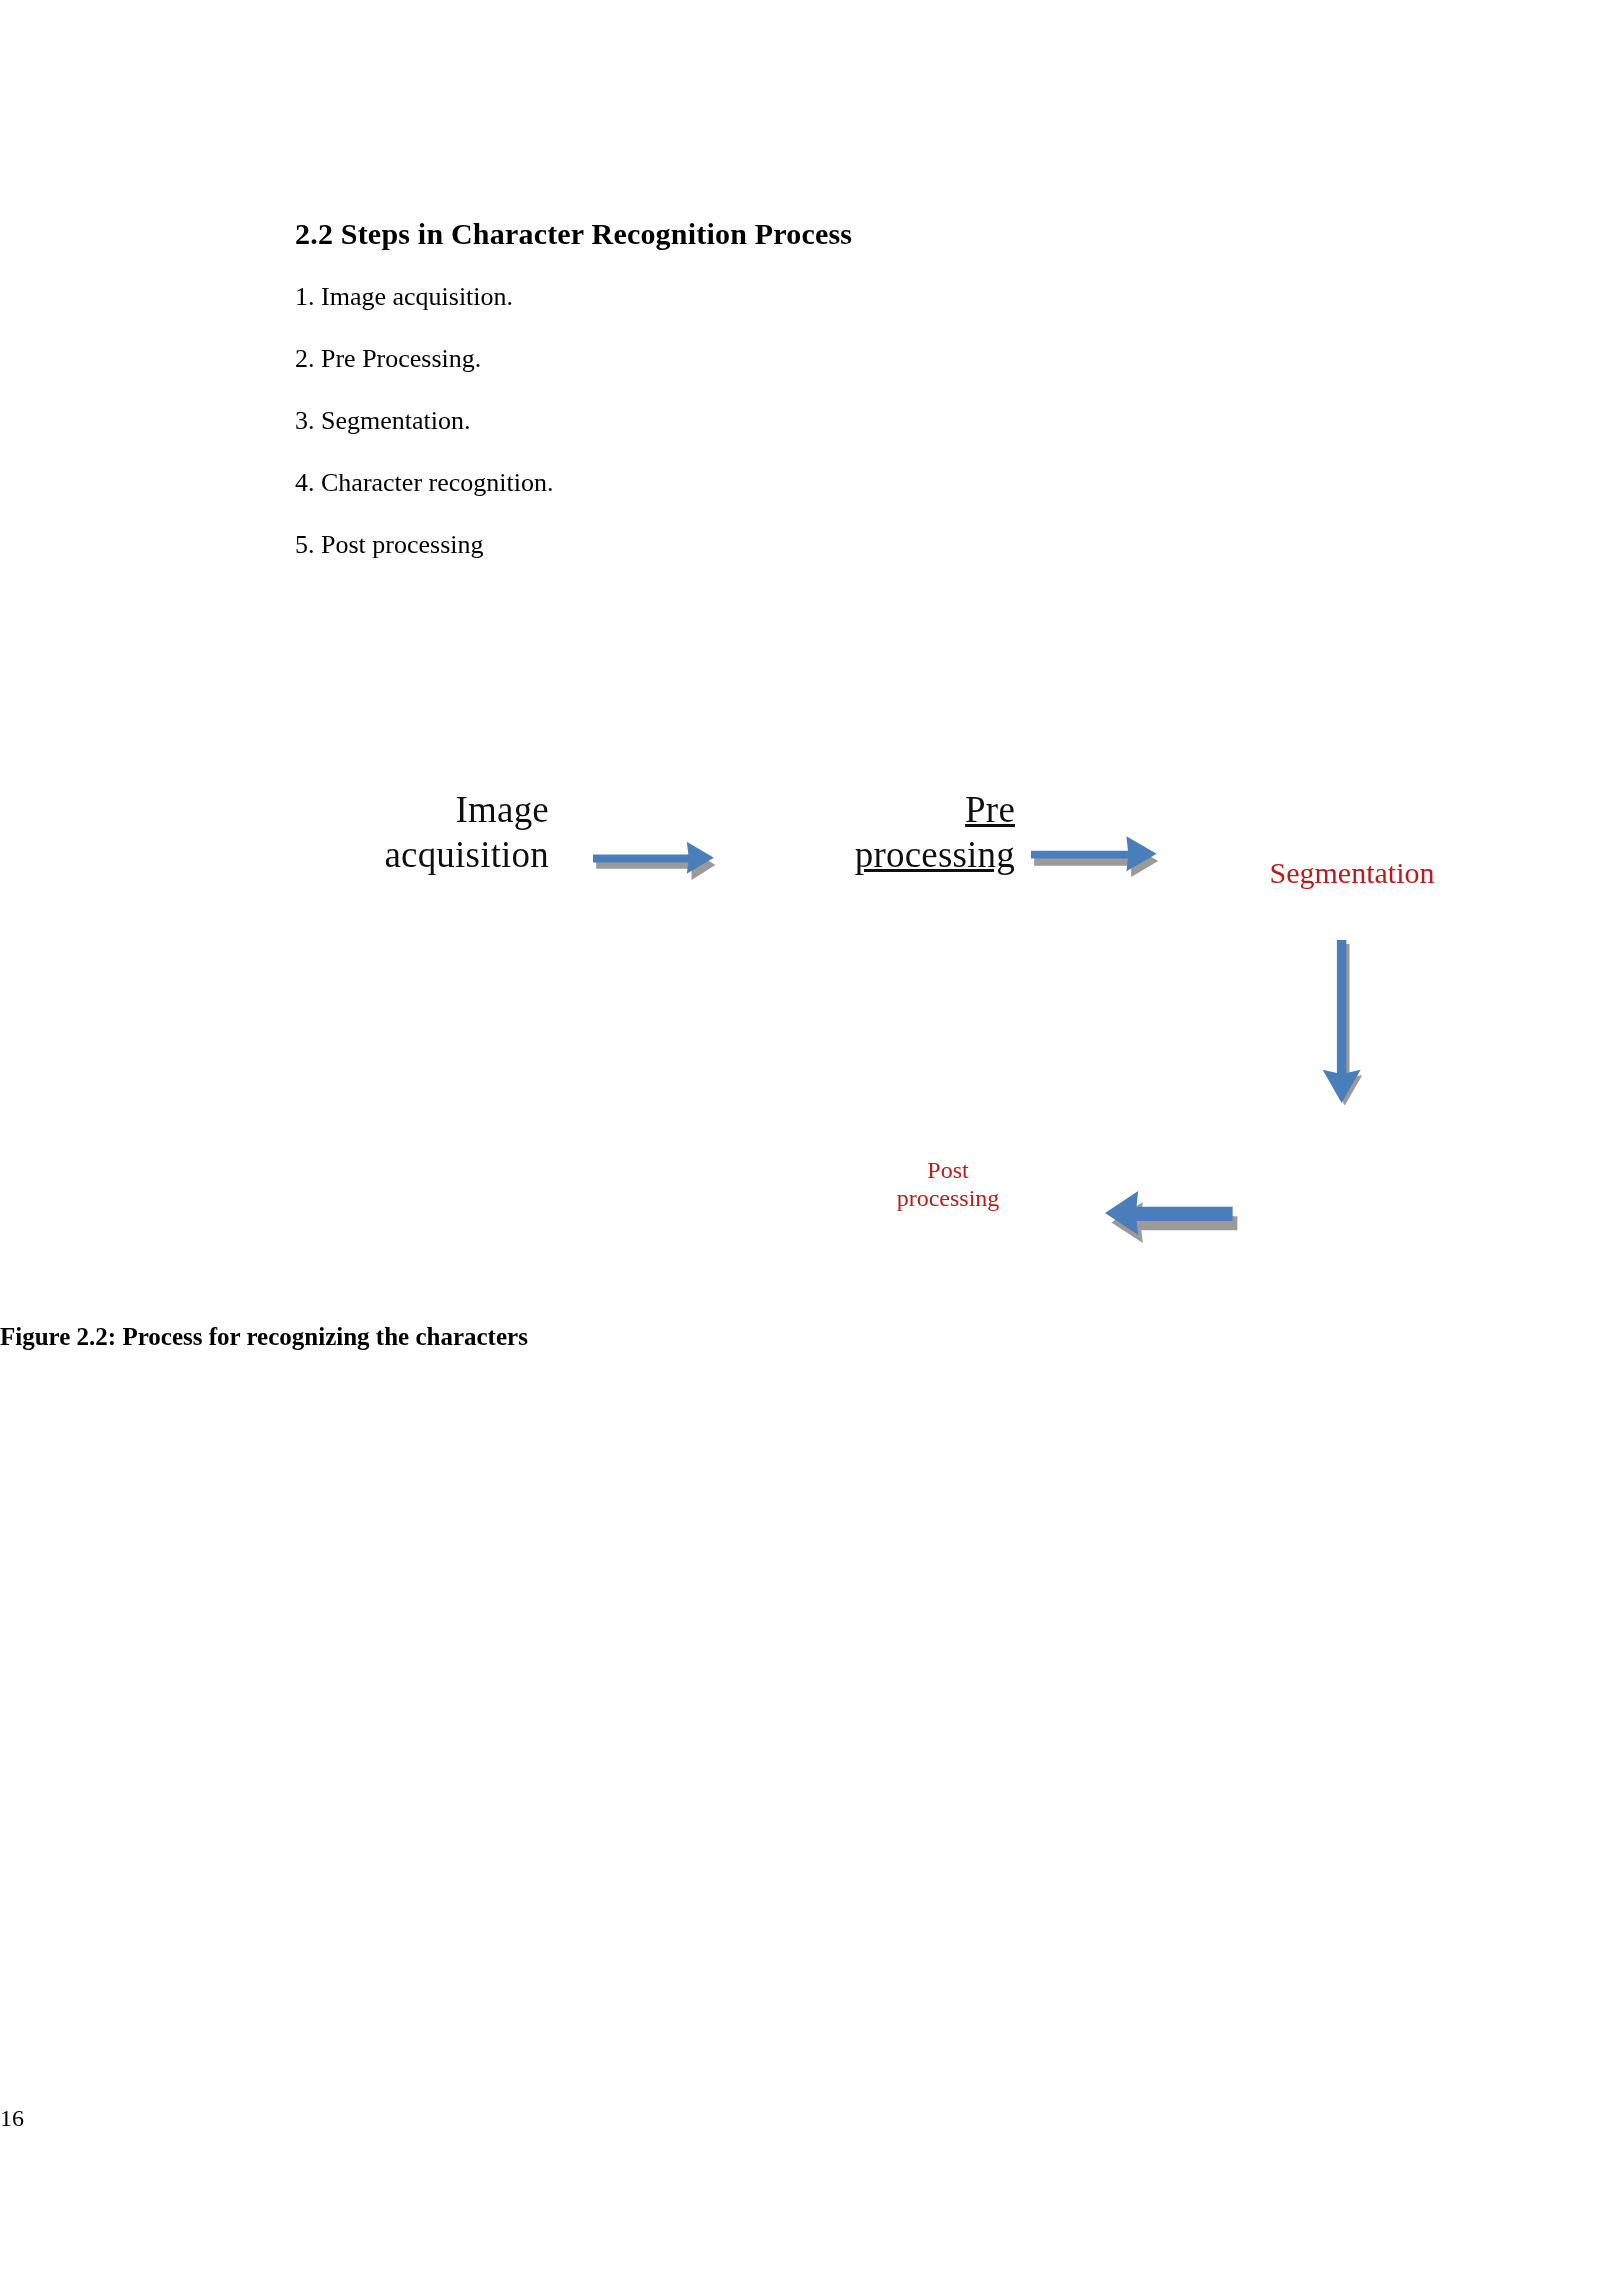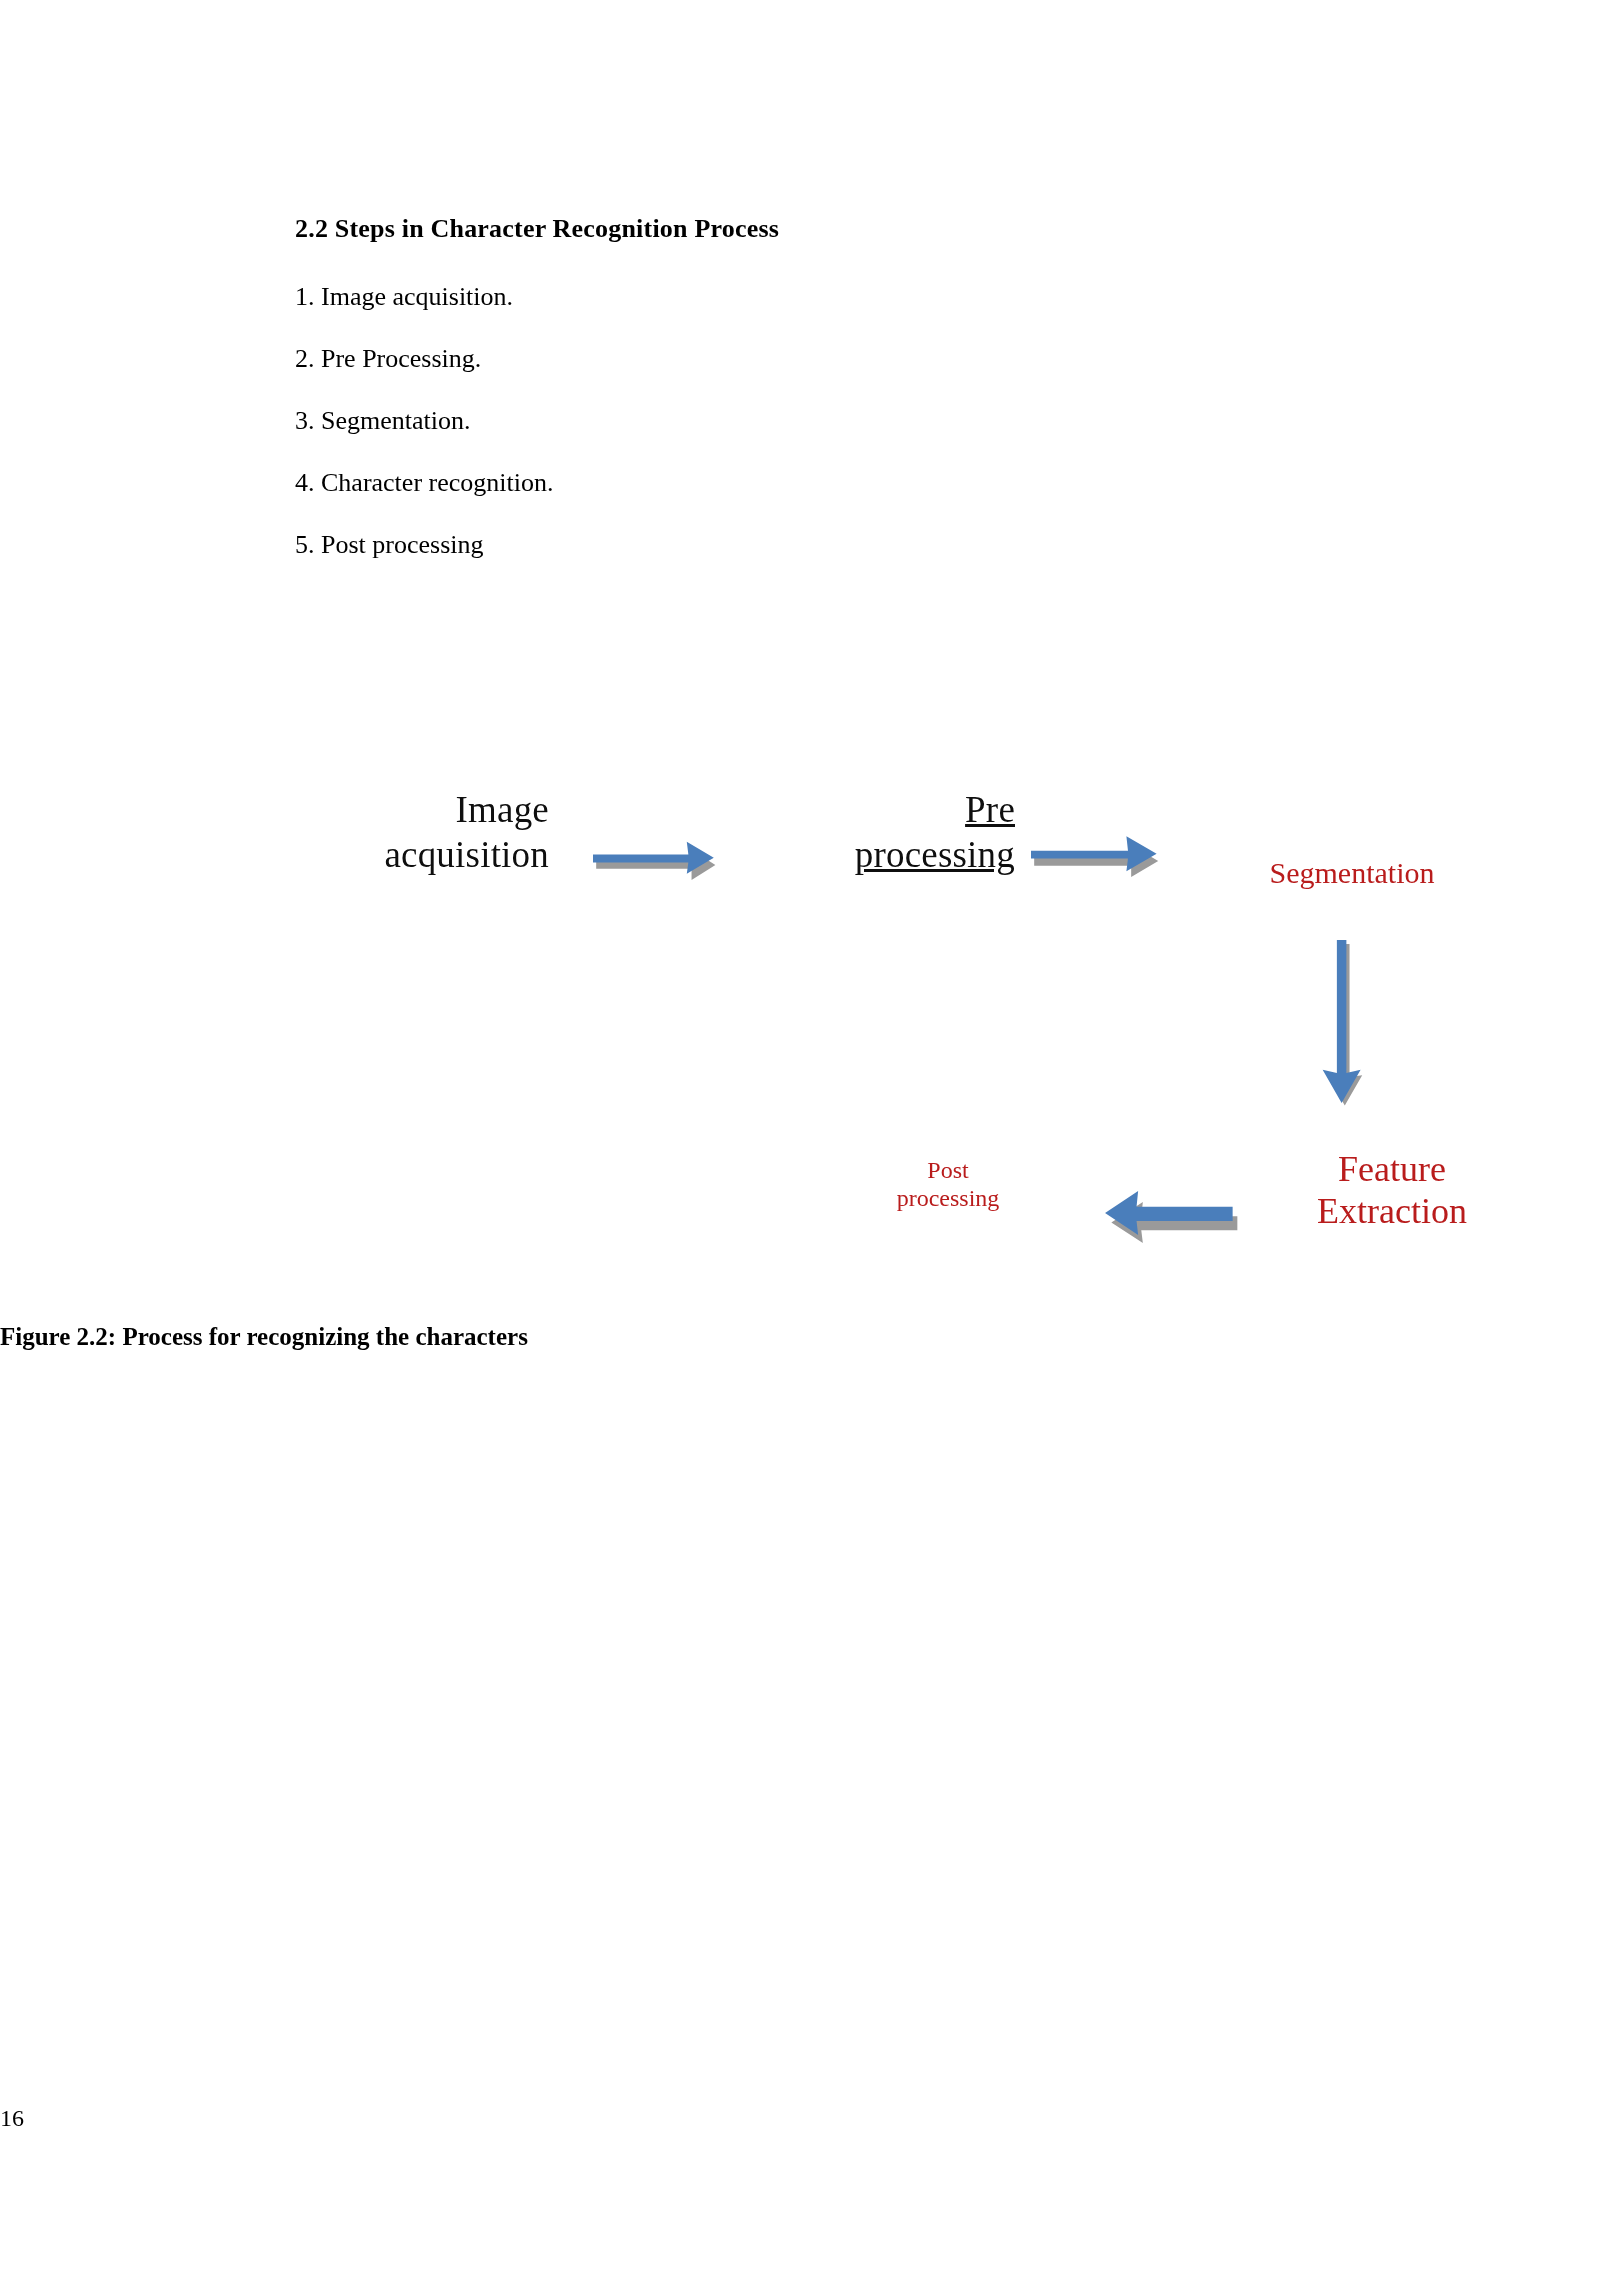--- a/index.html
+++ b/index.html
@@ -18,21 +18,21 @@
     height: 2295px;
     background: #ffffff;
     overflow: hidden;
   }
 
   
   .section-heading {
     position: absolute;
     left: 295px;
     top: 192px;
-    font-size: 26px;
+    font-size: 30px;
     font-weight: bold;
     letter-spacing: 0.2px;
     white-space: nowrap;
   }
 
   
   .steps-list {
     position: absolute;
     left: 295px;
     top: 284px;
@@ -181,24 +181,20 @@
       <svg width="56" height="182" viewBox="0 0 70 230">
         <g transform="translate(4,5)">
           <path d="M26 0 L38 0 L38 168 L54 166 L32 204 L10 166 L26 168 Z" fill="#9a9a9a"></path>
         </g>
         <g>
           <path d="M26 0 L38 0 L38 168 L56 164 L32 206 L8 164 L26 168 Z" fill="#4a7ebb"></path>
         </g>
       </svg>
     </div>
 
-    <div class="text-node" id="node-feature-extraction">
-      <span class="ln">Feature</span>
-      <span class="ln">Extraction</span>
-    </div>
 
     <div class="arrow" id="arrow-feat-to-post">
       <svg width="159" height="63" viewBox="0 0 200 80">
         <g transform="translate(6,12)">
           <path d="M170 20 L48 20 L50 2 L10 28 L50 54 L48 38 L170 38 Z" fill="#9a9a9a"></path>
         </g>
         <g>
           <path d="M170 20 L48 20 L50 0 L8 28 L50 56 L48 38 L170 38 Z" fill="#4a7ebb"></path>
         </g>
       </svg>

